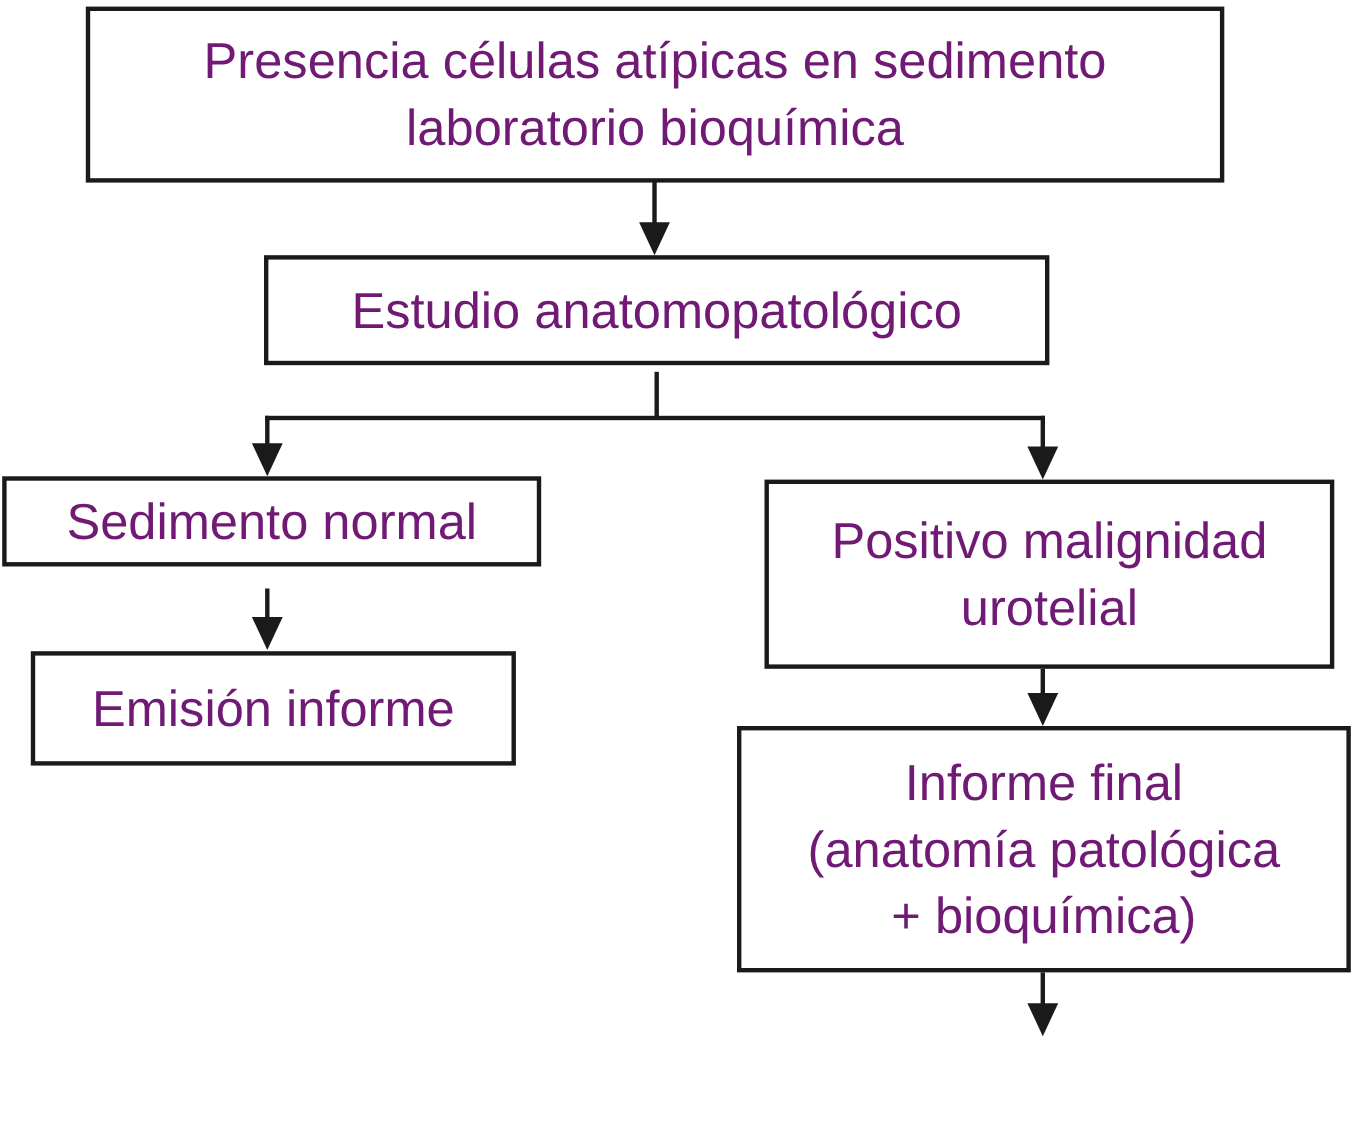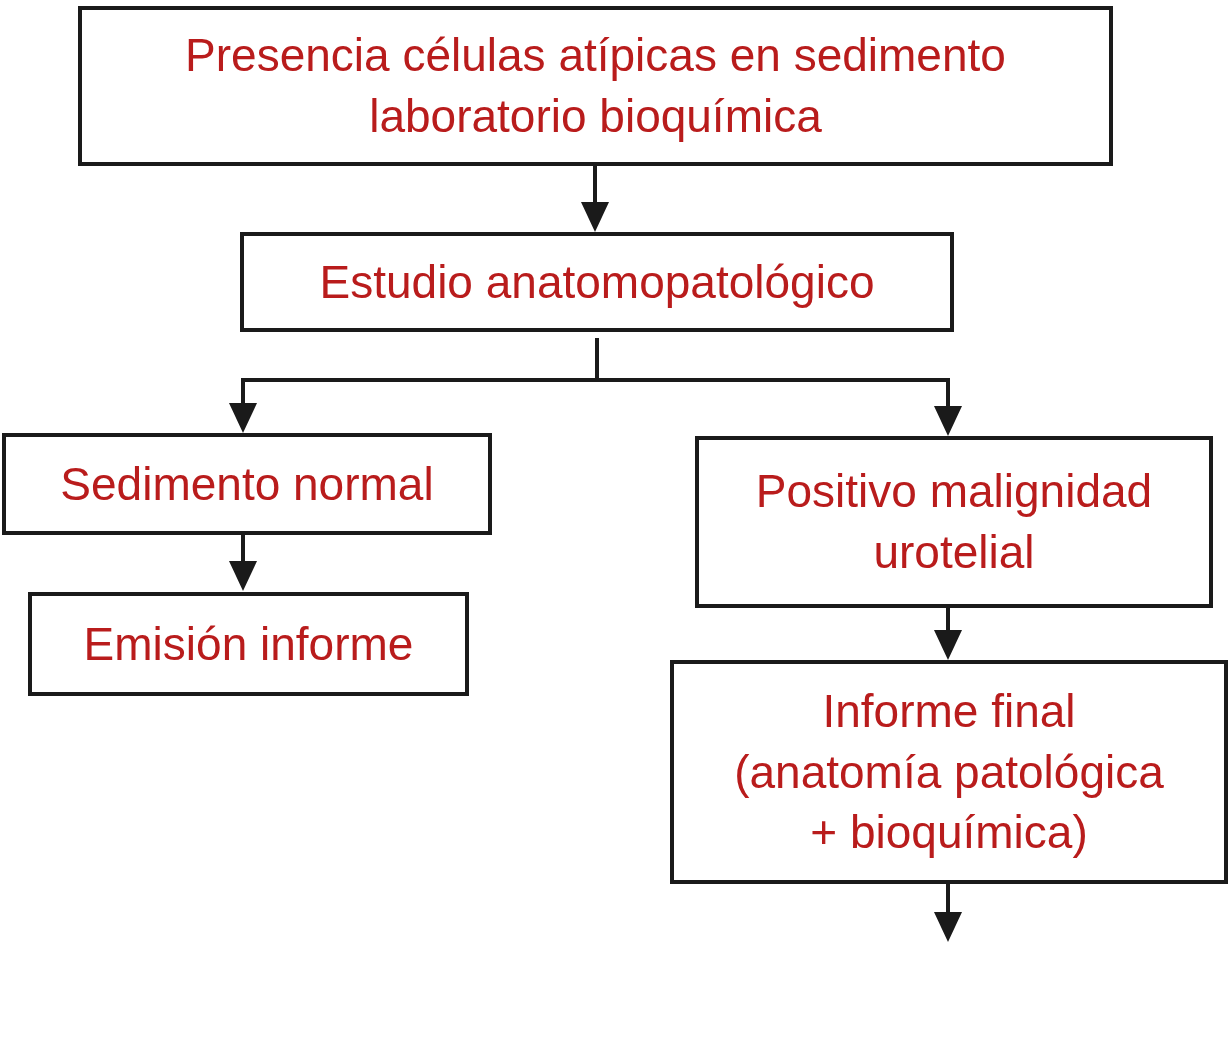--- a/index.html
+++ b/index.html
@@ -6,21 +6,21 @@
     margin: 0;
     padding: 0;
     background: #ffffff;
   }
   .canvas {
     position: relative;
     width: 1230px;
     height: 1044px;
     background: #ffffff;
     font-family: "Liberation Sans", "DejaVu Sans", sans-serif;
-    color: #b91c1c;
+    color: #701a75;
     overflow: hidden;
   }
   .node {
     position: absolute;
     box-sizing: border-box;
     border: 4px solid #1a1a1a;
     background: #ffffff;
     display: flex;
     align-items: center;
     justify-content: center;
@@ -47,21 +47,21 @@
     width: 0;
     height: 0;
     border-left: 14px solid transparent;
     border-right: 14px solid transparent;
     border-top: 30px solid #1a1a1a;
   }
 
   
   .n-presencia   { left: 78px;  top: 6px;   width: 1035px; height: 160px; }
   .n-estudio     { left: 240px; top: 232px; width: 714px;  height: 100px; }
-  .n-sedimento   { left: 2px;   top: 433px; width: 490px;  height: 102px; }
+  .n-sedimento   { left: 2px;   top: 433px; width: 490px;  height: 82px; }
   .n-emision     { left: 28px;  top: 592px; width: 441px;  height: 104px; }
   .n-positivo    { left: 695px; top: 436px; width: 518px;  height: 172px; }
   .n-informe-fin { left: 670px; top: 660px; width: 558px;  height: 224px; }
   .n-informe-oral{ left: 695px; top: 943px; width: 520px;  height: 97px;  }
 
   
   .c1-stem  { left: 593px; top: 164px; height: 40px; }
   .c1-head  { left: 581px; top: 202px; }
   .br-stem  { left: 595px; top: 338px; height: 42px; }
   .br-hline { left: 241px; top: 378px; width: 709px; }

